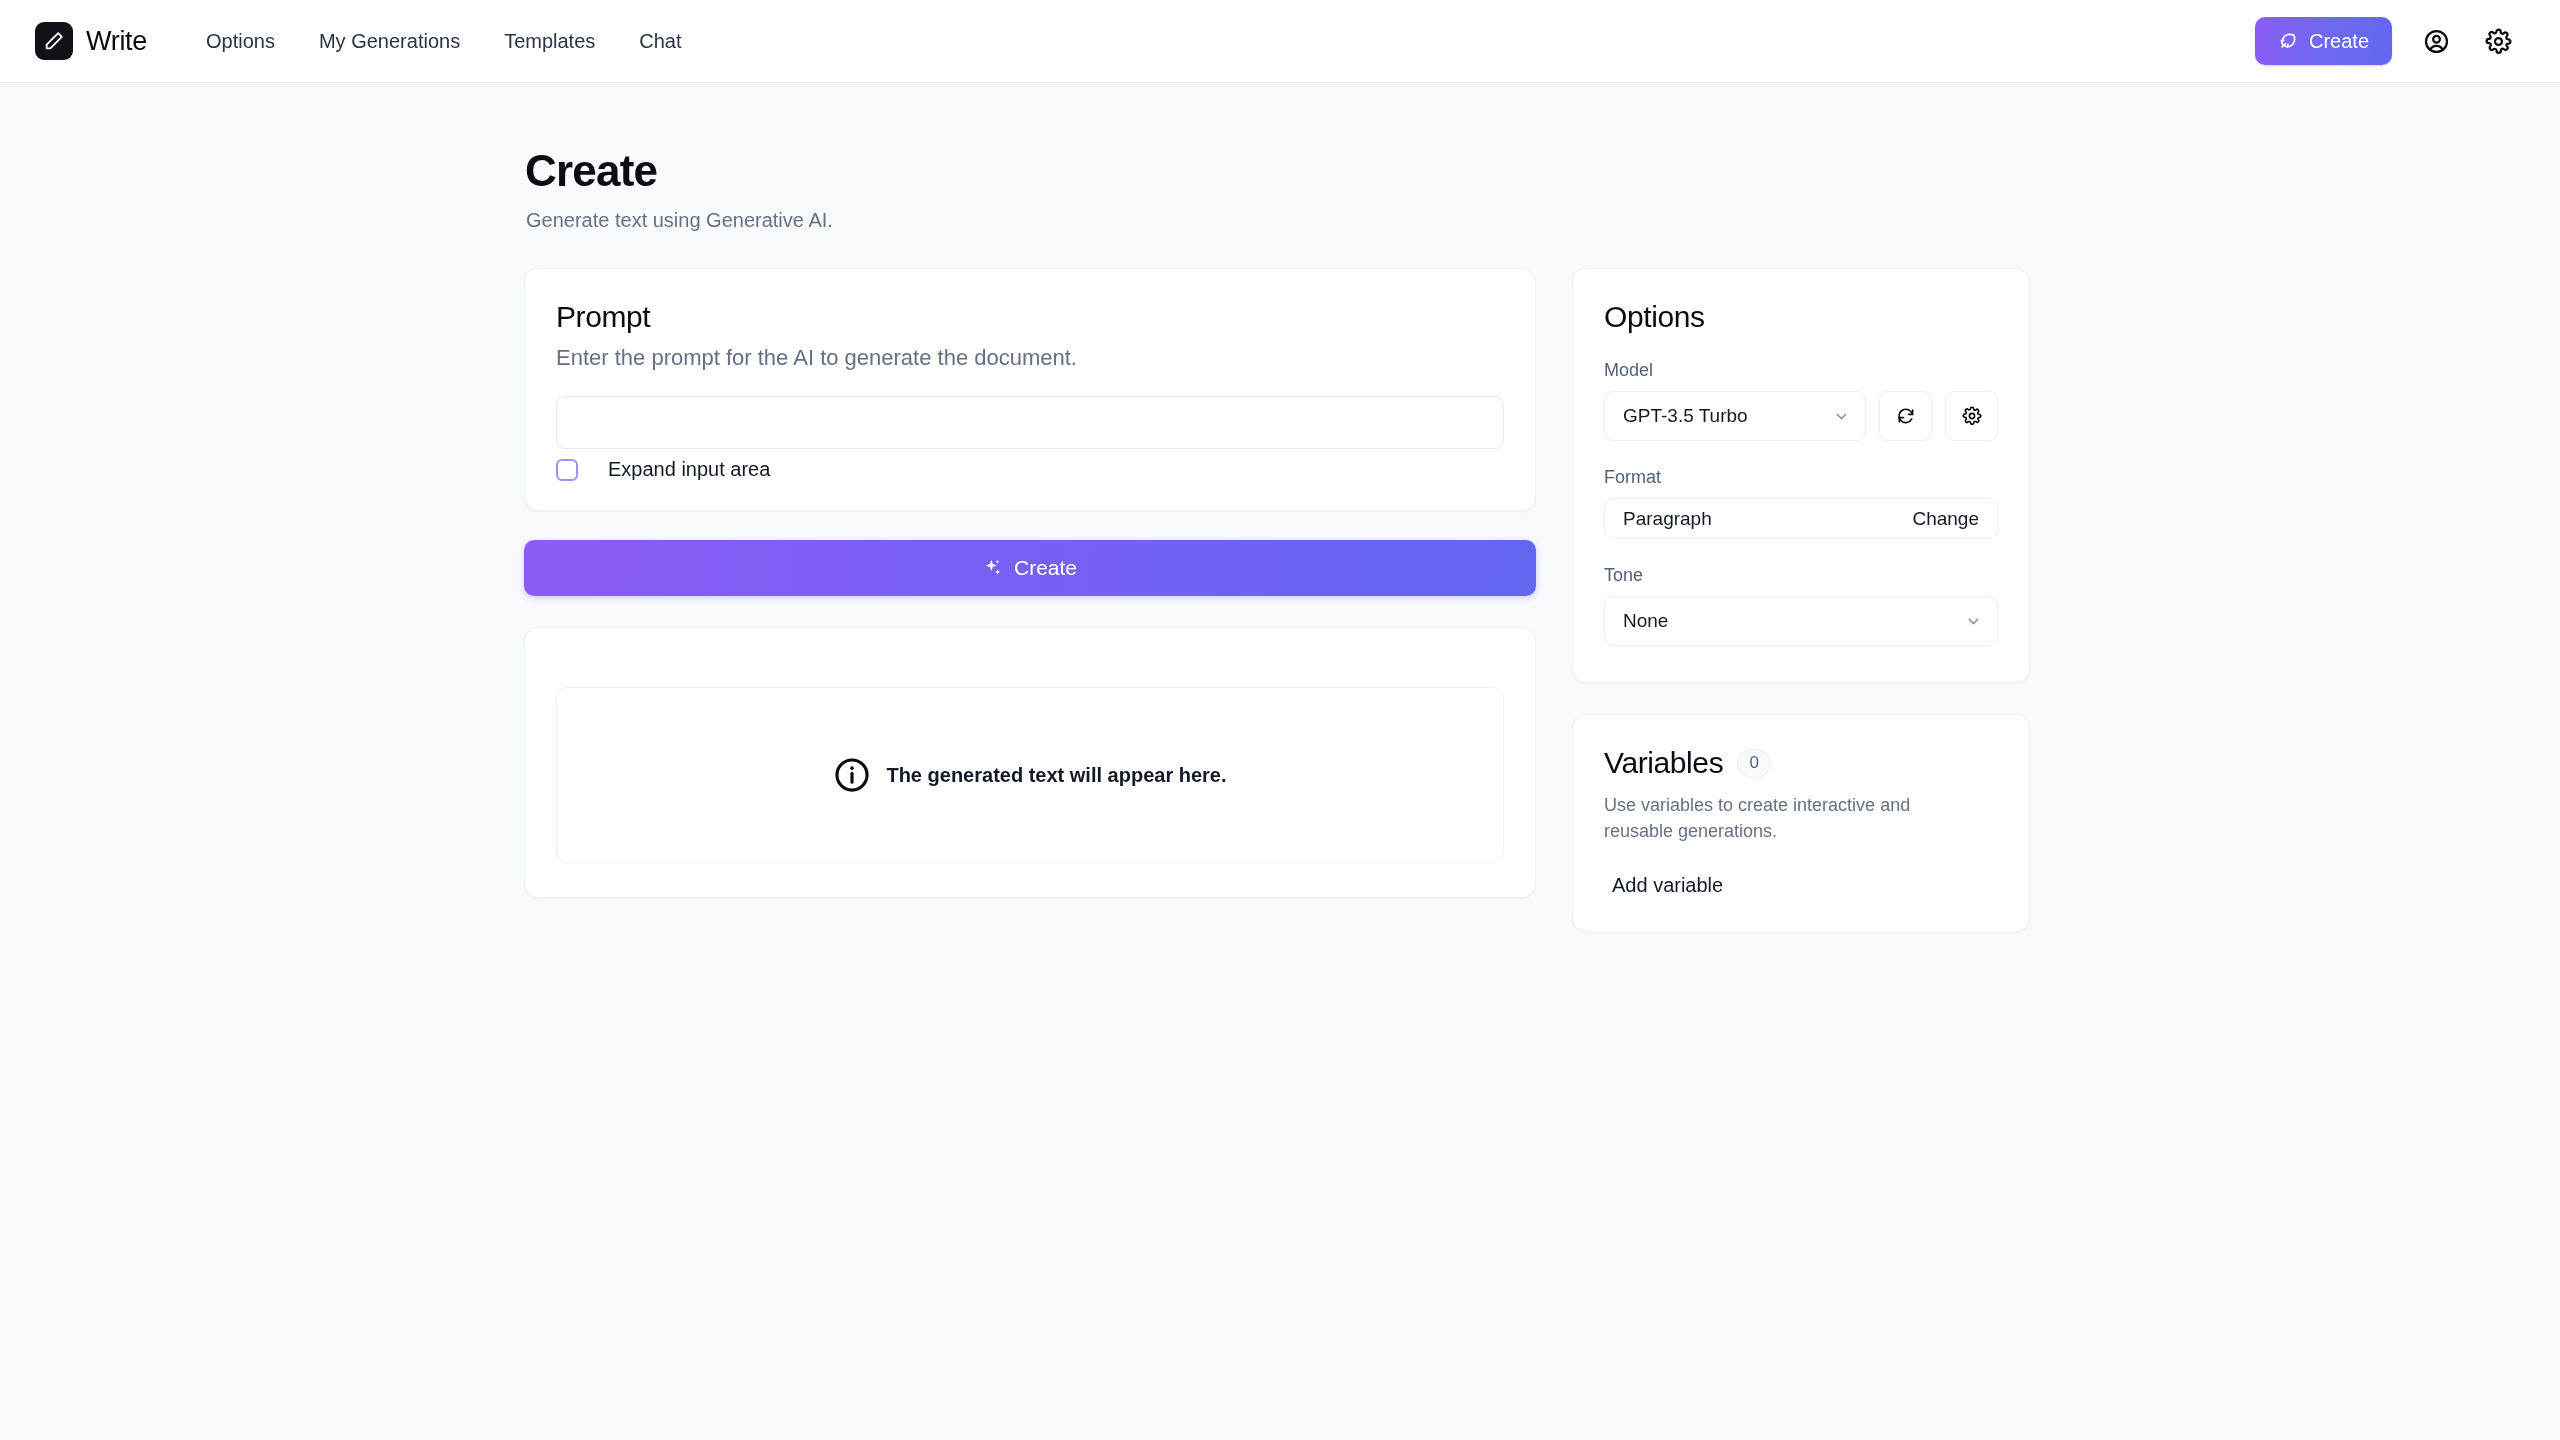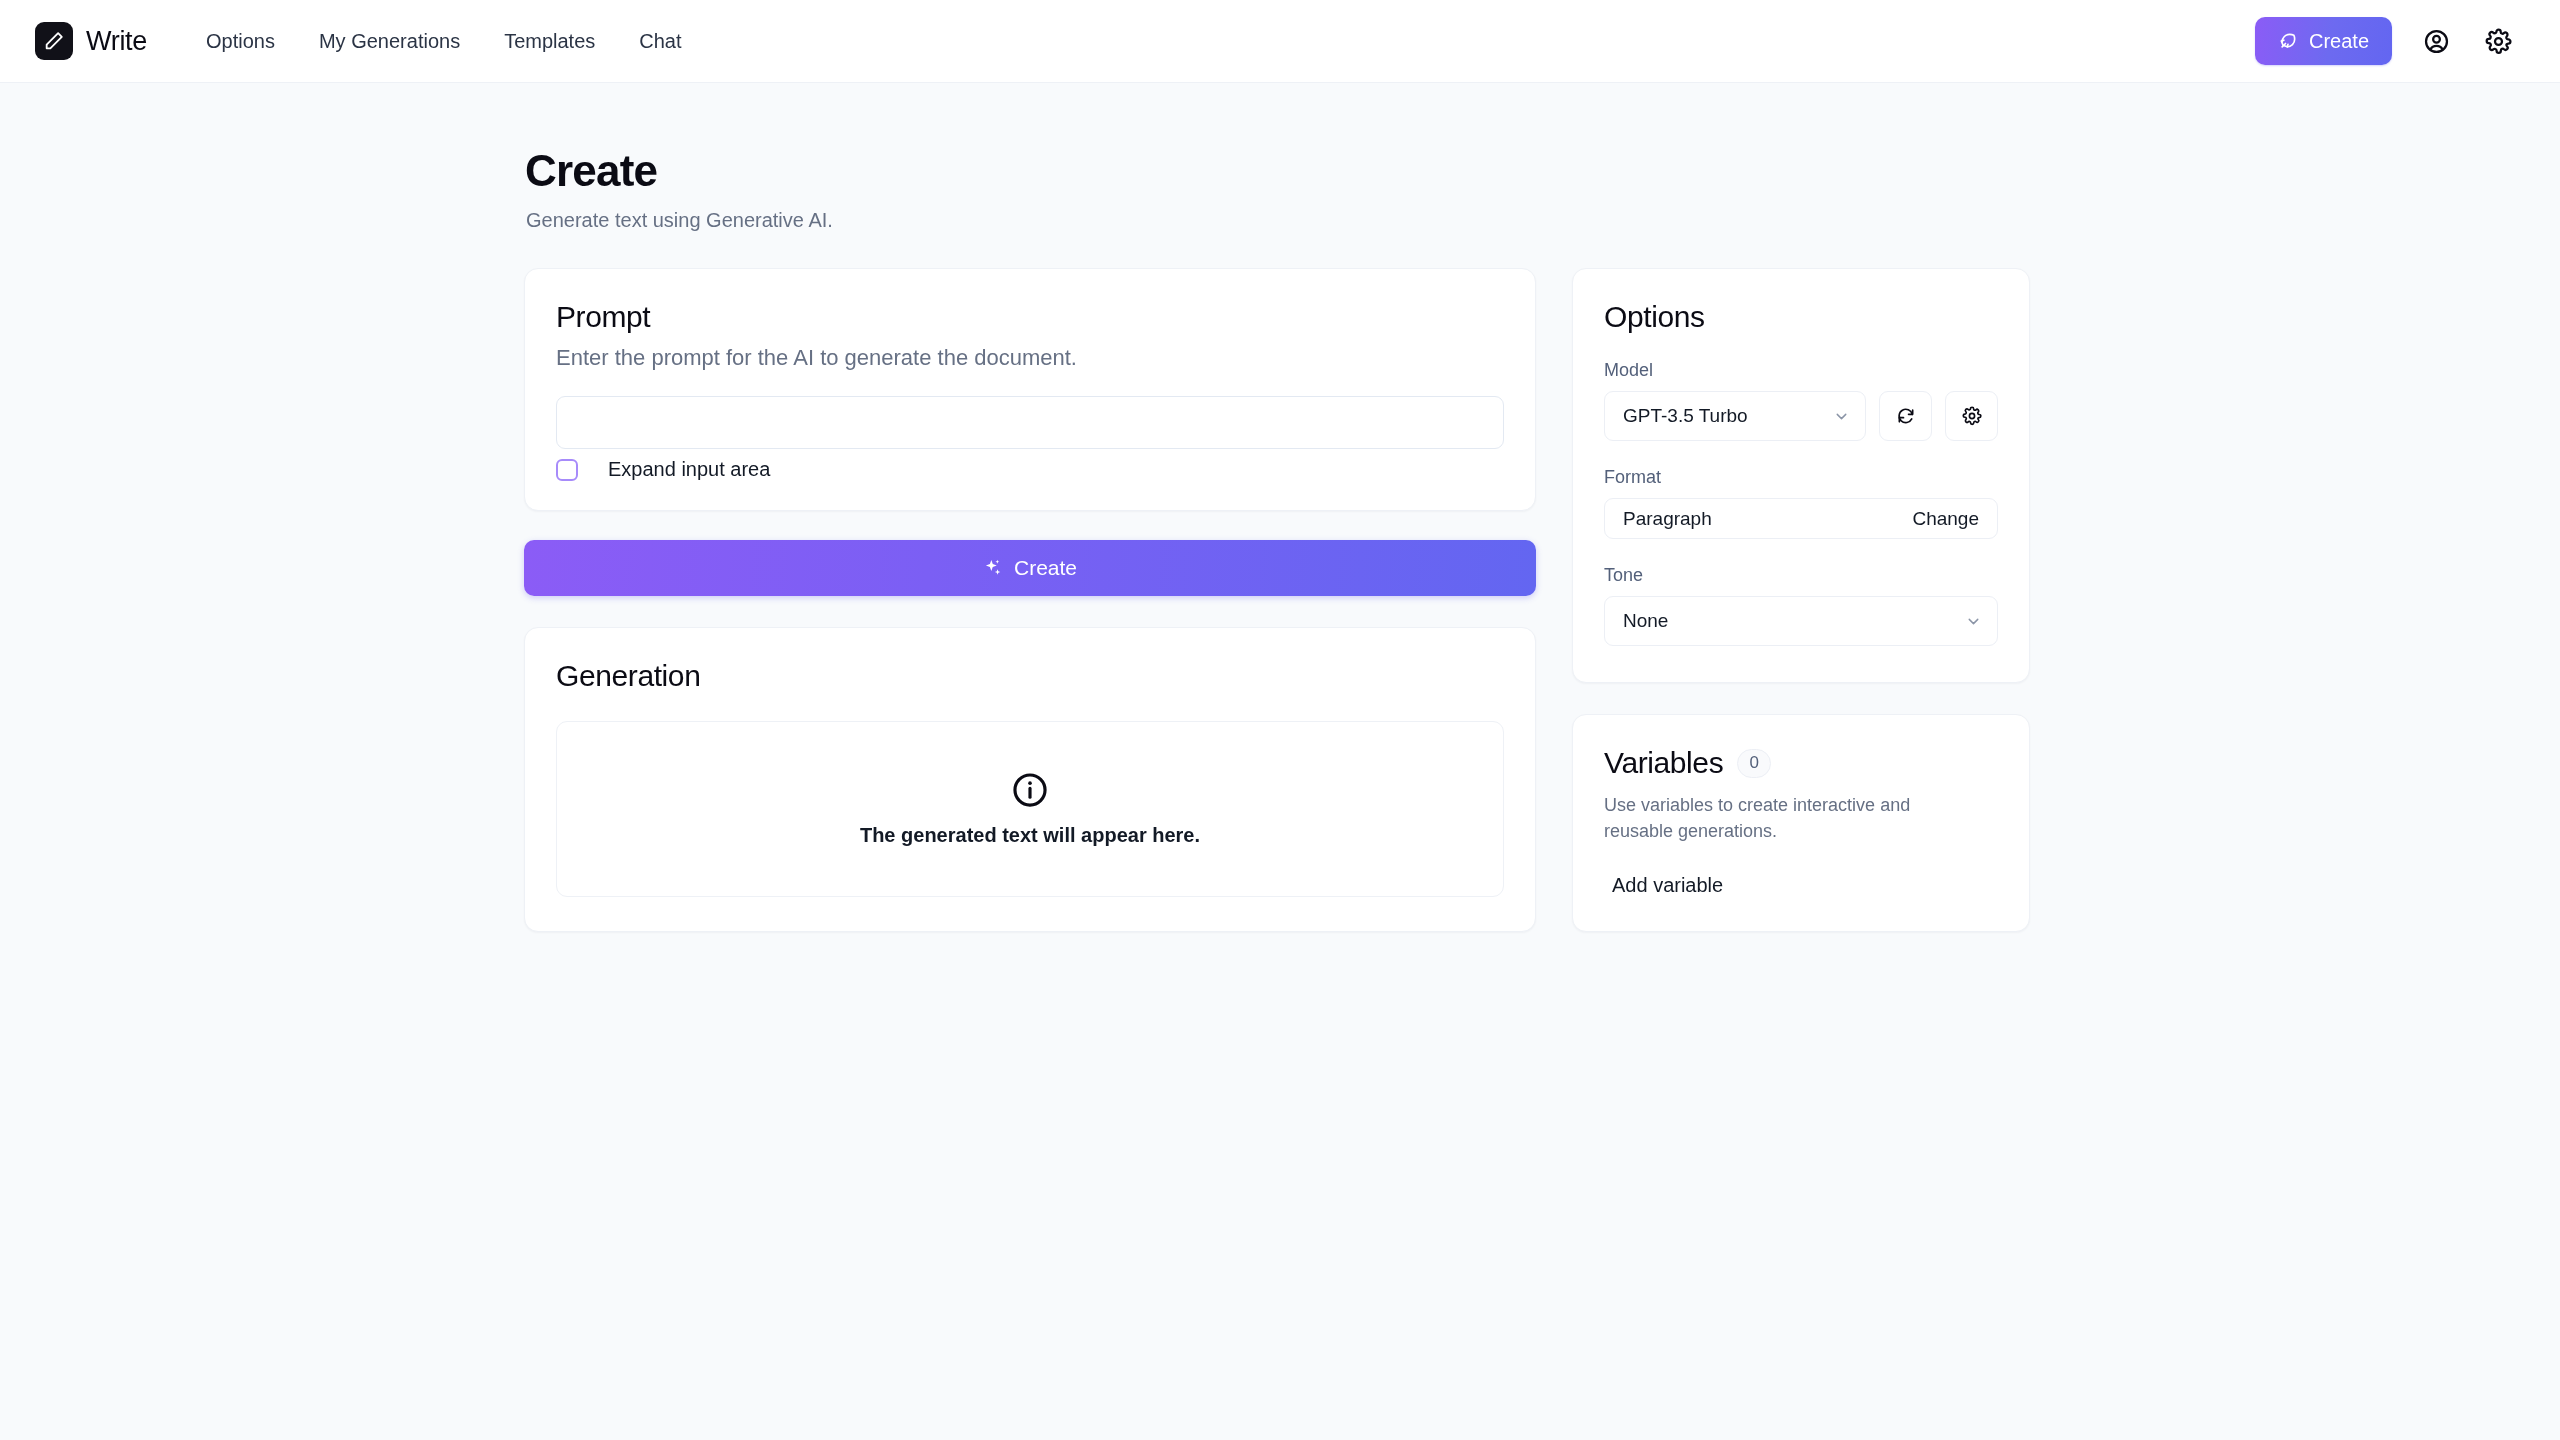--- a/index.html
+++ b/index.html
@@ -196,21 +196,21 @@
     margin-top: 31px;
     padding: 31px 31px 34px 31px;
   }
   .gen-placeholder {
     margin-top: 28px;
     height: 176px;
     border: 1px solid #eef1f6;
     border-radius: 11px;
     background: #ffffff;
     display: flex;
-    flex-direction: column;
+    flex-direction: row;
     align-items: center;
     justify-content: center;
     gap: 15px;
   }
   .gen-placeholder-text {
     font-size: 20px;
     color: #131a26;
     font-weight: bold;
   }
 
@@ -384,21 +384,20 @@
             <svg width="20" height="20" viewBox="0 0 24 24" fill="#ffffff">
               <path d="M10 2.5l1.7 4.8 4.8 1.7-4.8 1.7L10 15.5 8.3 10.7 3.5 9l4.8-1.7z"></path>
               <path d="M17.5 13.5l.85 2.4 2.4.85-2.4.85-.85 2.4-.85-2.4-2.4-.85 2.4-.85z"></path>
               <path d="M17.2 2.2l.6 1.7 1.7.6-1.7.6-.6 1.7-.6-1.7-1.7-.6 1.7-.6z"></path>
             </svg>
           </span>
           <span>Create</span>
         </button>
 
         <div class="card generation-card">
-          <div class="card-title">Generation</div>
           <div class="gen-placeholder">
             <span style="display:flex">
               <svg width="38" height="38" viewBox="0 0 24 24" fill="none" stroke="#0b0b14" stroke-width="2" stroke-linecap="round" stroke-linejoin="round">
                 <circle cx="12" cy="12" r="9.5"></circle>
                 <path d="M12 11v5.5"></path>
                 <circle cx="12" cy="7.7" r="1.15" fill="#0b0b14" stroke="none"></circle>
               </svg>
             </span>
             <div class="gen-placeholder-text">The generated text will appear here.</div>
           </div>

